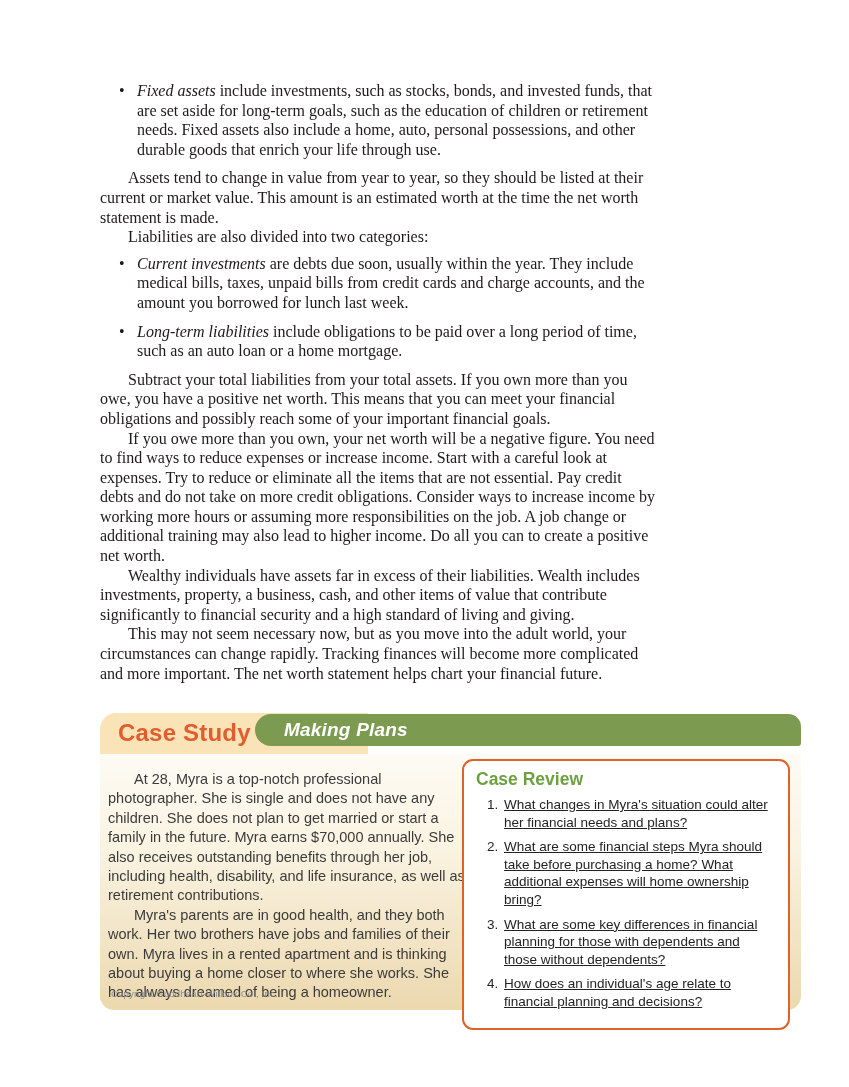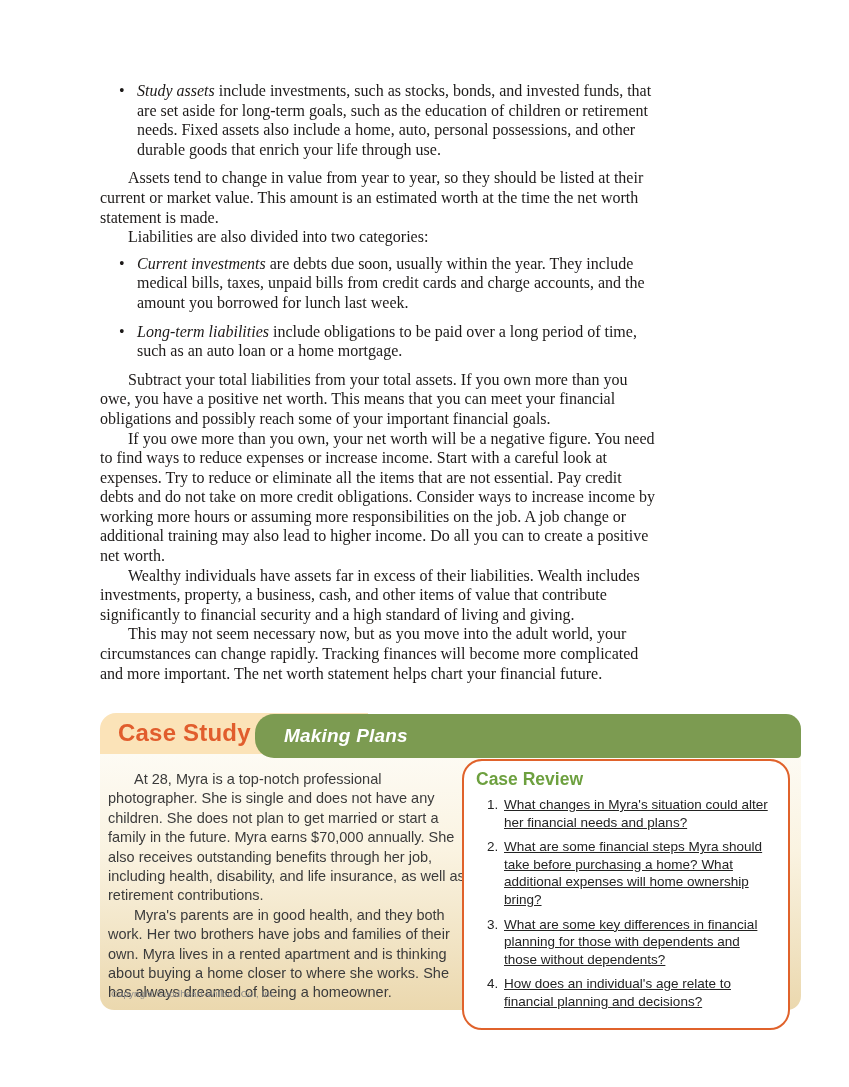--- a/index.html
+++ b/index.html
@@ -37,54 +37,54 @@
   .cs-body-bg {
     position:absolute; left:0; top:42px; right:0; bottom:0;
     background:linear-gradient(180deg,#fdfbf4 0%, #faf3e1 38%, #f1e3c3 75%, #ebd8ae 100%);
     border-radius:0 0 14px 14px;
   }
   .cs-label {
     position:absolute; left:18px; top:7px;
     font-size:24px; font-weight:bold; color:#e15d2d; letter-spacing:0.2px;
   }
   .cs-bar {
-    position:absolute; left:155px; right:0; top:2px; height:44px;
+    position:absolute; left:155px; right:0; top:2px; height:32px;
     background:#7c9b51; border-radius:19px 15px 4px 19px;
     display:flex; align-items:center; padding-left:29px; box-sizing:border-box;
   }
   .cs-bar-title { color:#ffffff; font-size:19px; font-weight:bold; font-style:italic; letter-spacing:0.2px; }
 
   .cs-left {
     position:absolute; left:8px; top:58px; width:358px;
     font-size:14.5px; line-height:19.4px; color:#3b3b3b;
   }
   .cs-para { margin:0; text-indent:26px; }
 
   .case-review {
     position:absolute; left:362px; top:47px; width:328px; min-height:216px;
     box-sizing:border-box; background:#ffffff;
-    border:2px solid #e0622b; border-radius:20px;
+    border:2px solid #e0622b; border-radius:11px;
     padding:8px 12px 10px 12px;
   }
   .cr-title { color:#6da03f; font-weight:bold; font-size:17.5px; }
   .cr-list { margin:6px 0 0 0; padding-left:26px; font-size:13.5px; line-height:17.6px; color:#232323; }
   .cr-list li { margin-bottom:7px; padding-left:2px;text-decoration:underline; }
 
   
   .footer { position:absolute; left:100px; top:988px; font-size:9.5px; color:#8b8b8b; letter-spacing:0.2px;margin-left:11px; }
 </style>
 </head>
 <body>
 
 <div class="page">
 
 
   <div class="article">
     <div class="b-item">
-      <em>Study assets</em>
+      <em>Fixed assets</em>
       <span>include investments, such as stocks, bonds, and invested funds, that are set aside for long-term goals, such as the education of children or retirement needs. Fixed assets also include a home, auto, personal possessions, and other durable goods that enrich your life through use.</span>
     </div>
     <p class="para">Assets tend to change in value from year to year, so they should be listed at their current or market value. This amount is an estimated worth at the time the net worth statement is made.</p>
     <p class="para">Liabilities are also divided into two categories:</p>
     <div class="b-item">
       <em>Current investments</em>
       <span>are debts due soon, usually within the year. They include medical bills, taxes, unpaid bills from credit cards and charge accounts, and the amount you borrowed for lunch last week.</span>
     </div>
     <div class="b-item">
       <em>Long-term liabilities</em>

